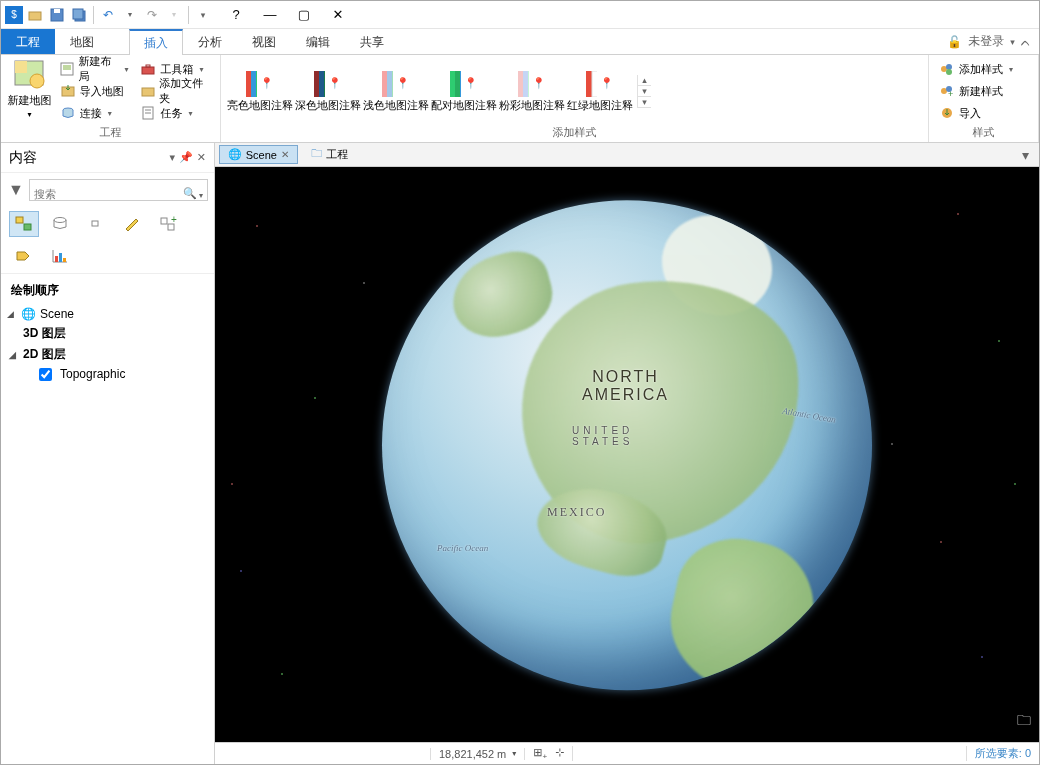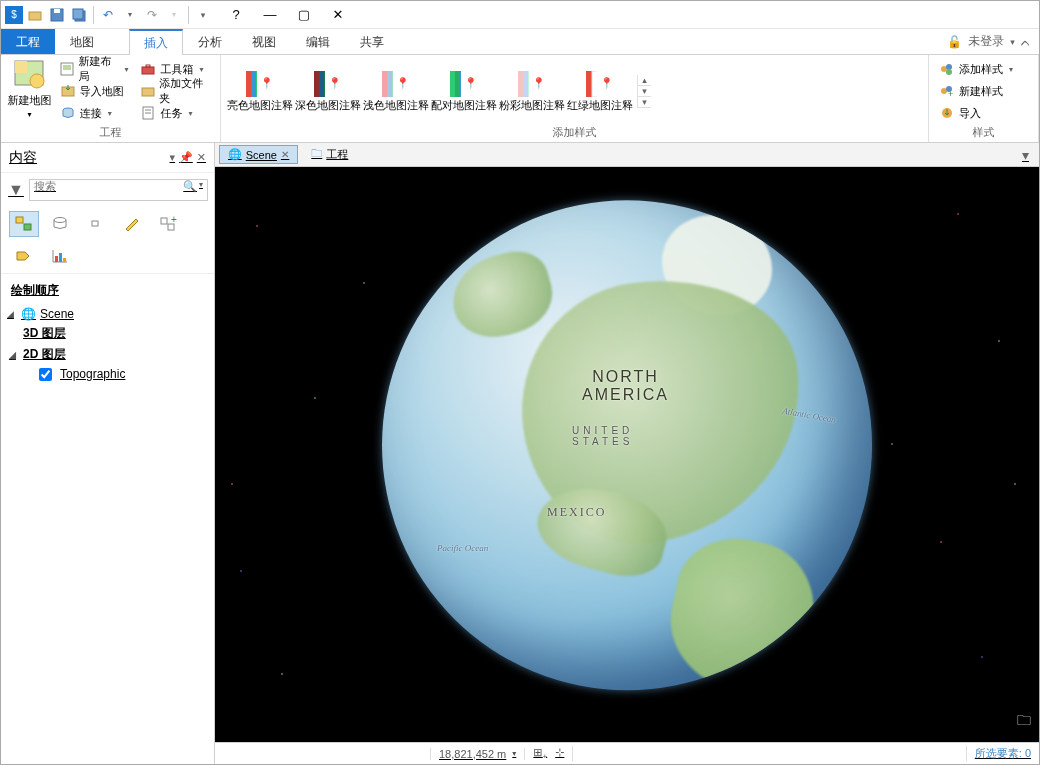--- a/index.html
+++ b/index.html
@@ -31,28 +31,28 @@
 .small-btn-col { display: flex; flex-direction: column; gap: 2px; }
 .small-btn { display: flex; align-items: center; gap: 4px; font-size: 11px; cursor: pointer; padding: 1px 4px; height: 20px; }
 .small-btn .icon { width: 16px; height: 16px; display: flex; align-items: center; justify-content: center; }
 .gallery { display: flex; gap: 2px; }
 .gallery-item { display: flex; flex-direction: column; align-items: center; width: 66px; cursor: pointer; font-size: 11px; }
 .gallery-item .swatch { width: 28px; height: 28px; display: flex; align-items: center; justify-content: center; }
 .gallery-scroll { width: 14px; display: flex; flex-direction: column; border-left: 1px solid #e0e0e0; }
 .gallery-scroll div { flex: 1; display: flex; align-items: center; justify-content: center; font-size: 9px; color: #666; cursor: pointer; border-bottom: 1px solid #e0e0e0; }
 
 
-.main { display: flex; height: calc(100% - 28px - 26px - 88px); text-decoration: underline; }
+.main { display: flex; height: calc(100% - 28px - 26px - 88px); }
 .contents-pane { width: 214px; border-right: 1px solid #d0d0d0; display: flex; flex-direction: column; background: #fff; }
 .pane-header { height: 30px; display: flex; align-items: center; padding: 0 8px; font-size: 14px; border-bottom: 1px solid #eee; }
 .pane-header .controls { margin-left: auto; display: flex; gap: 4px; font-size: 11px; color: #666; }
 .pane-header .controls span { cursor: pointer; }
 .search-row { display: flex; align-items: center; padding: 6px; gap: 4px; }
 .search-row .funnel { width: 18px; text-align: center; color: #666; cursor: pointer; }
-.search-box { flex: 1; border: 1px solid #ccc; height: 22px; display: flex; align-items: flex-start; padding: 0 4px; }
+.search-box { flex: 1; border: 1px solid #ccc; height: 22px; display: flex; align-items: flex-end; padding: 0 4px; }
 .search-box input { border: none; outline: none; flex: 1; font-size: 11px; color: #999; background: transparent; }
 .icon-toolbar { display: flex; gap: 6px; flex-wrap: wrap; padding: 4px 8px; }
 .icon-toolbar .tbtn { width: 30px; height: 26px; display: flex; align-items: center; justify-content: center; cursor: pointer; }
 .icon-toolbar .tbtn.active { border: 1px solid #8fbce0; background: #d0e6f5; }
 .toc-section { padding: 8px 10px 4px 10px; font-size: 12px; font-weight: bold; border-top: 1px solid #eee; }
 .toc-tree { padding: 2px 6px; font-size: 12px; }
 .toc-item { display: flex; align-items: center; gap: 4px; padding: 2px 0; cursor: pointer; }
 .toc-item .caret { width: 10px; font-size: 9px; color: #555; }
 .toc-sub { padding-left: 16px; }
 .toc-bold { font-weight: bold; }

